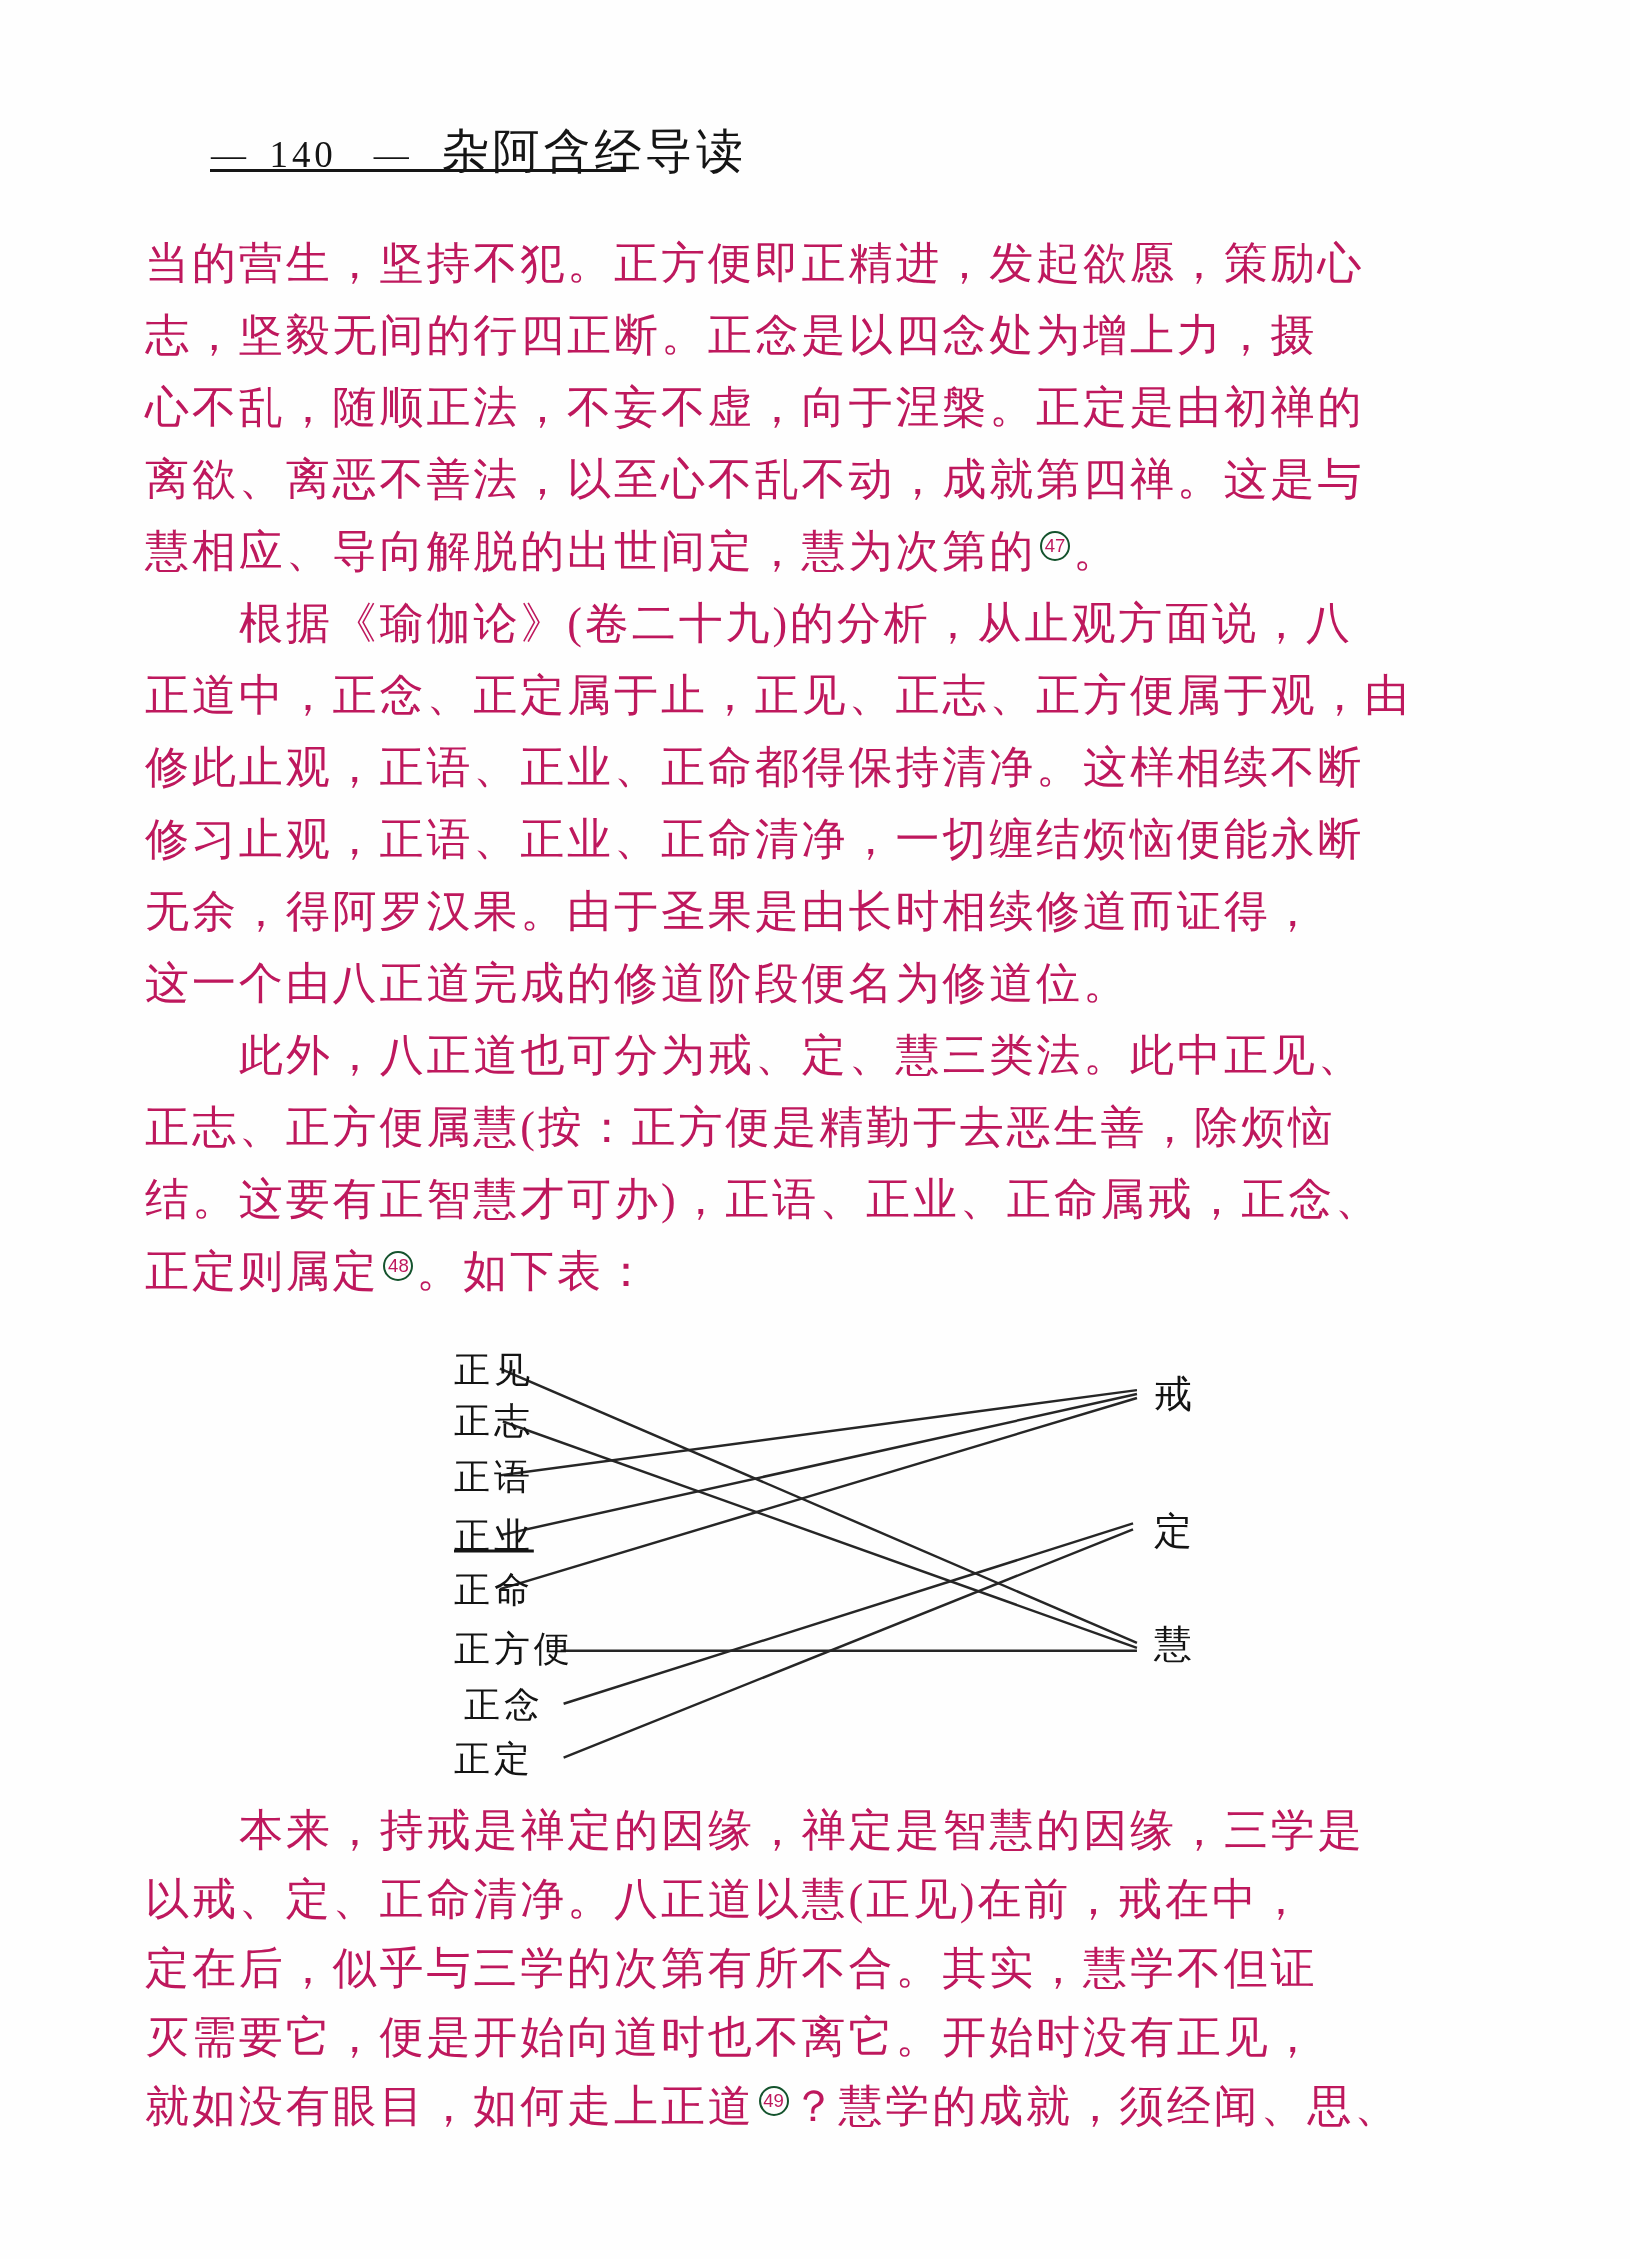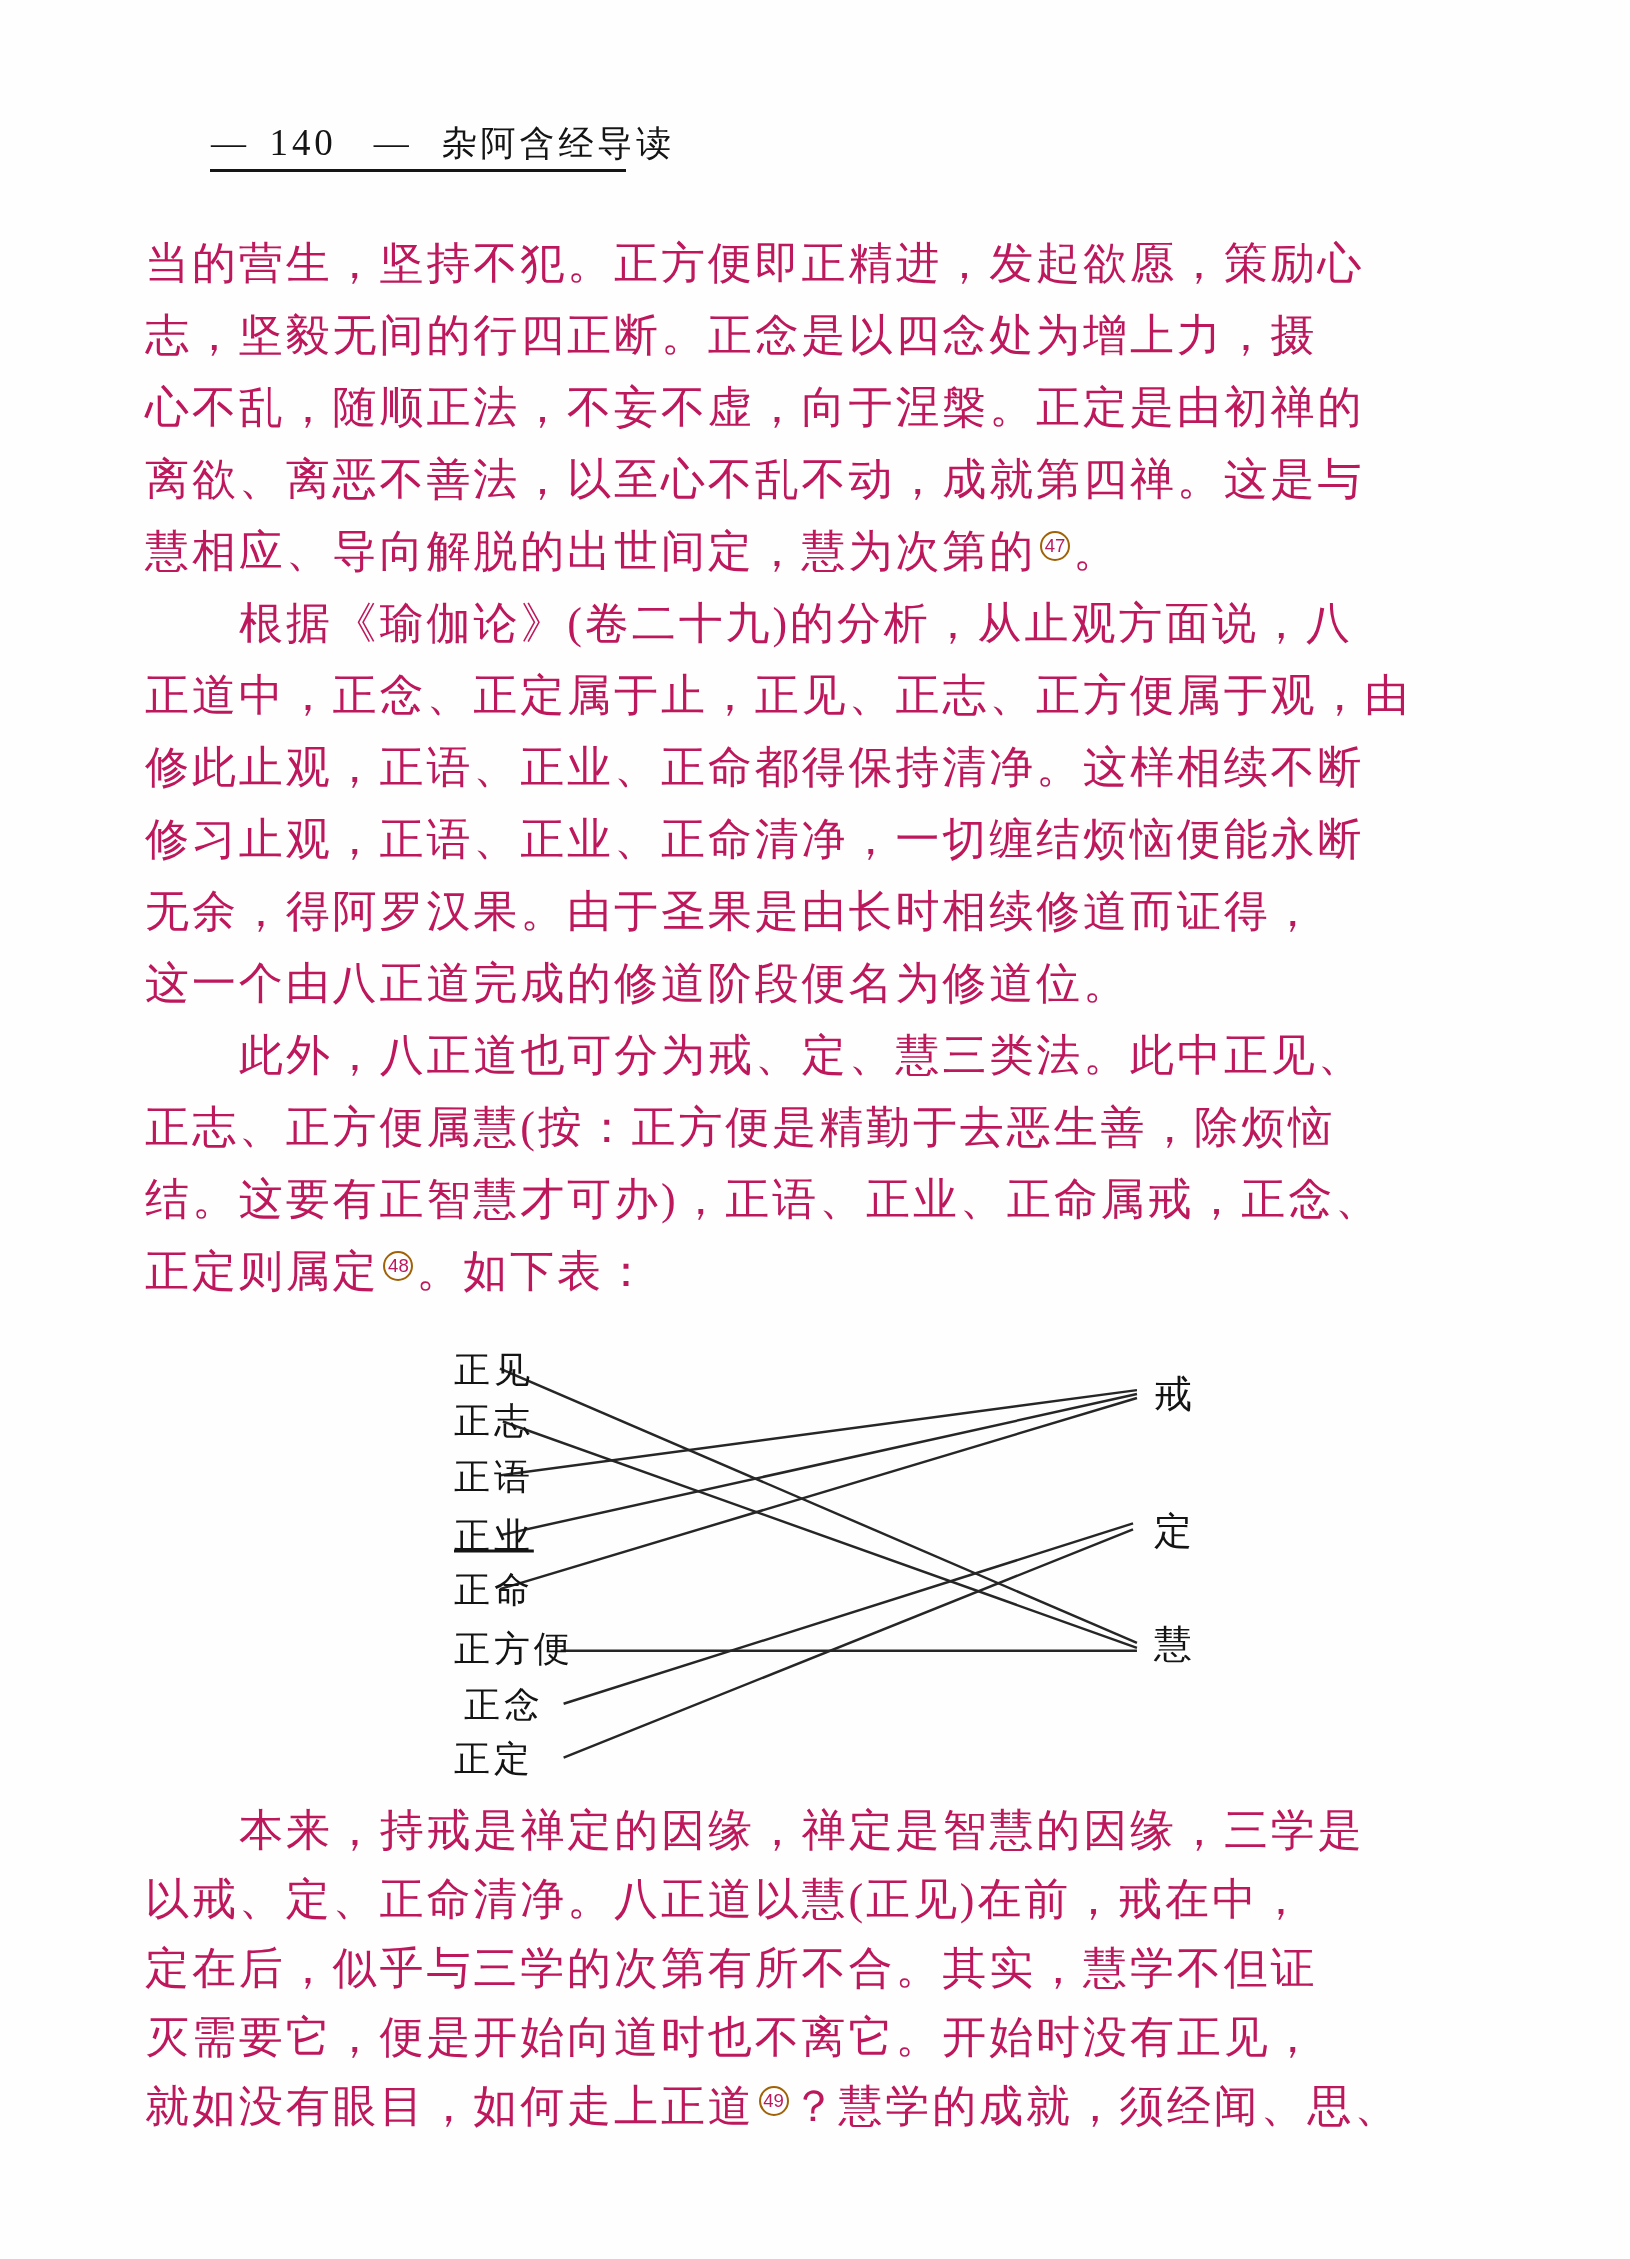--- a/index.html
+++ b/index.html
@@ -13,39 +13,39 @@
   }
   
   .header{
     position:absolute;left:211px;top:120px;height:51px;
     display:flex;align-items:baseline;
     font-size:35px;
   }
   .header .dash1{margin-right:23.5px;}
   .header .pagenum{font-size:37px;letter-spacing:3.9px;}
   .header .dash2{margin-left:37px;margin-right:33px;}
-  .header .booktitle{font-size:35px;letter-spacing:3.9px;}
+  .header .booktitle{font-size:47px;letter-spacing:3.9px;}
   .header-rule{
     position:absolute;left:210px;top:169px;width:416px;height:2.9px;
     background:#161616;
   }
   
   .body-block{
     position:absolute;left:145px;width:1343px;
     font-size:44px;letter-spacing:2.9px;
     color:#be185d;
   }
   .body-block.top{top:228px;line-height:72px;}
   .body-block.bottom{top:1796px;line-height:69px;}
   .tline{white-space:nowrap;}
   .tline.indent{padding-left:94px;}
   .fnmark{
     display:inline-block;box-sizing:border-box;
     width:30px;height:30px;
-    border:2px solid #a16207;border-radius:50%;
+    border:2px solid #14532d;border-radius:50%;
     font-size:18.6px;line-height:25.5px;text-align:center;
     letter-spacing:0;vertical-align:13.7px;
     margin:0 2.9px 0 3.9px;
     font-family:"Liberation Sans","DejaVu Sans",sans-serif;
   }
   
   .diagram{position:absolute;left:0;top:0;width:1479px;height:2259px;pointer-events:none;margin-top:22px;}
   .dlabel{
     position:absolute;transform:translateY(-50%);
     white-space:nowrap;letter-spacing:3.9px;color:#141414;

